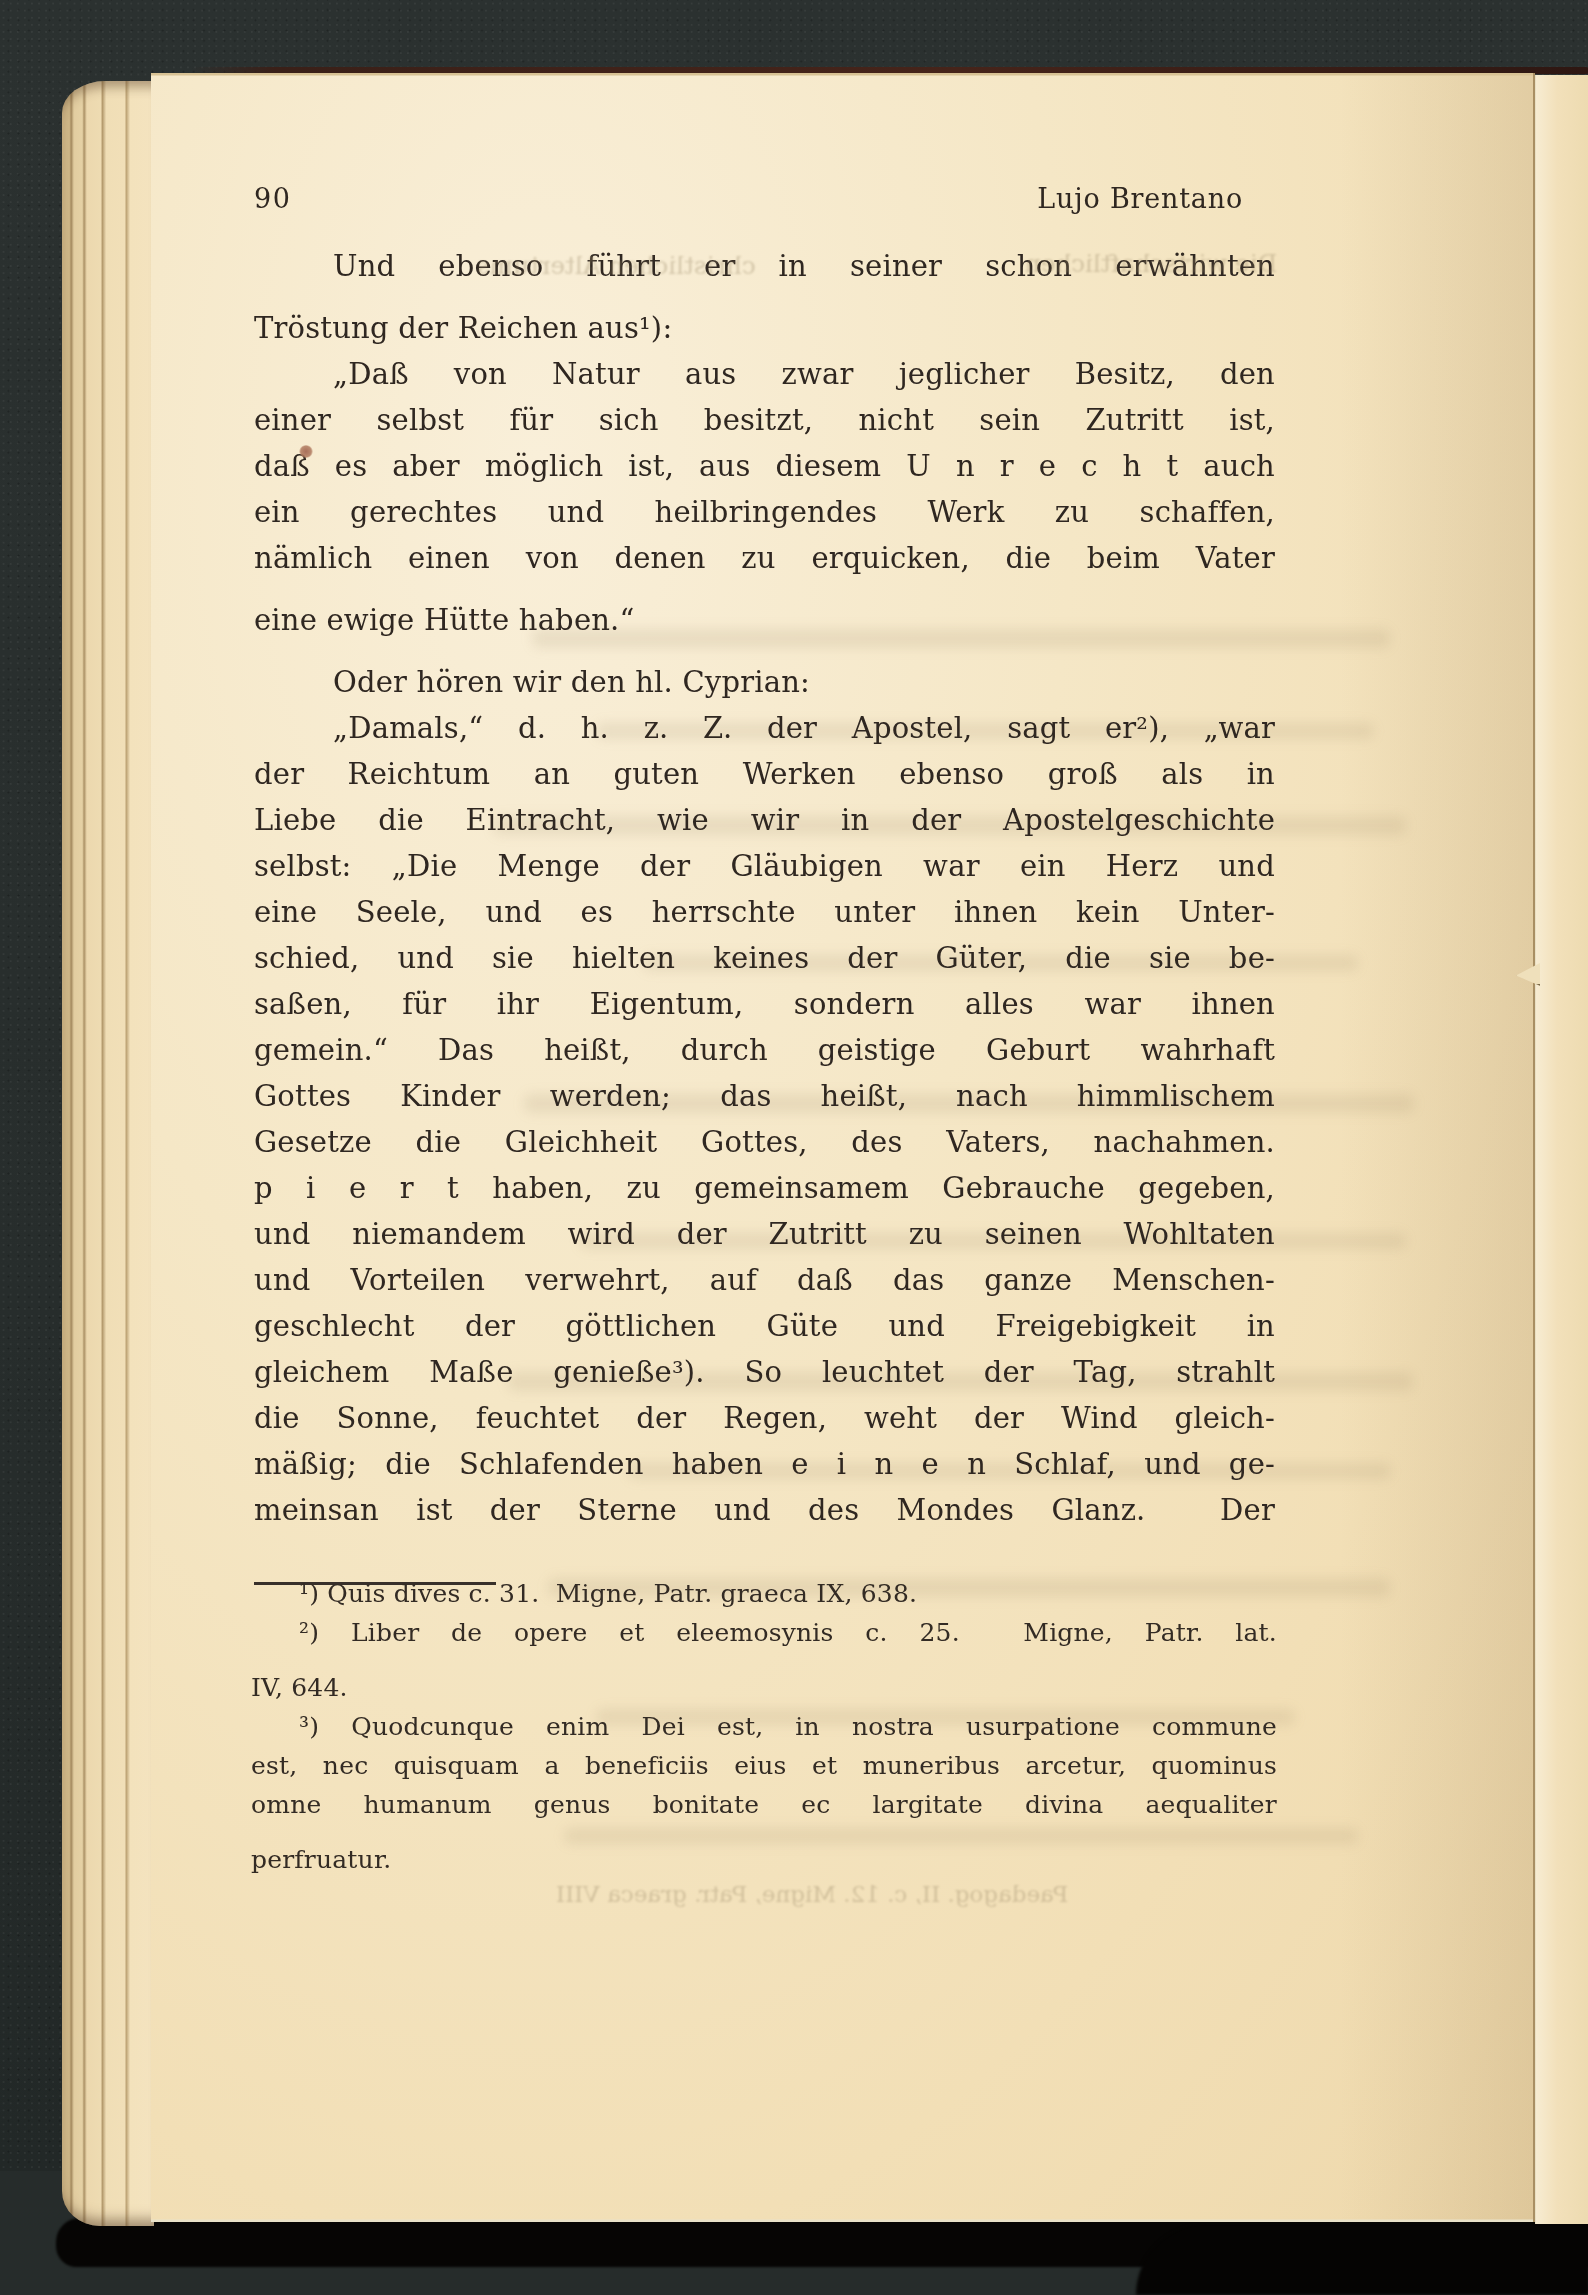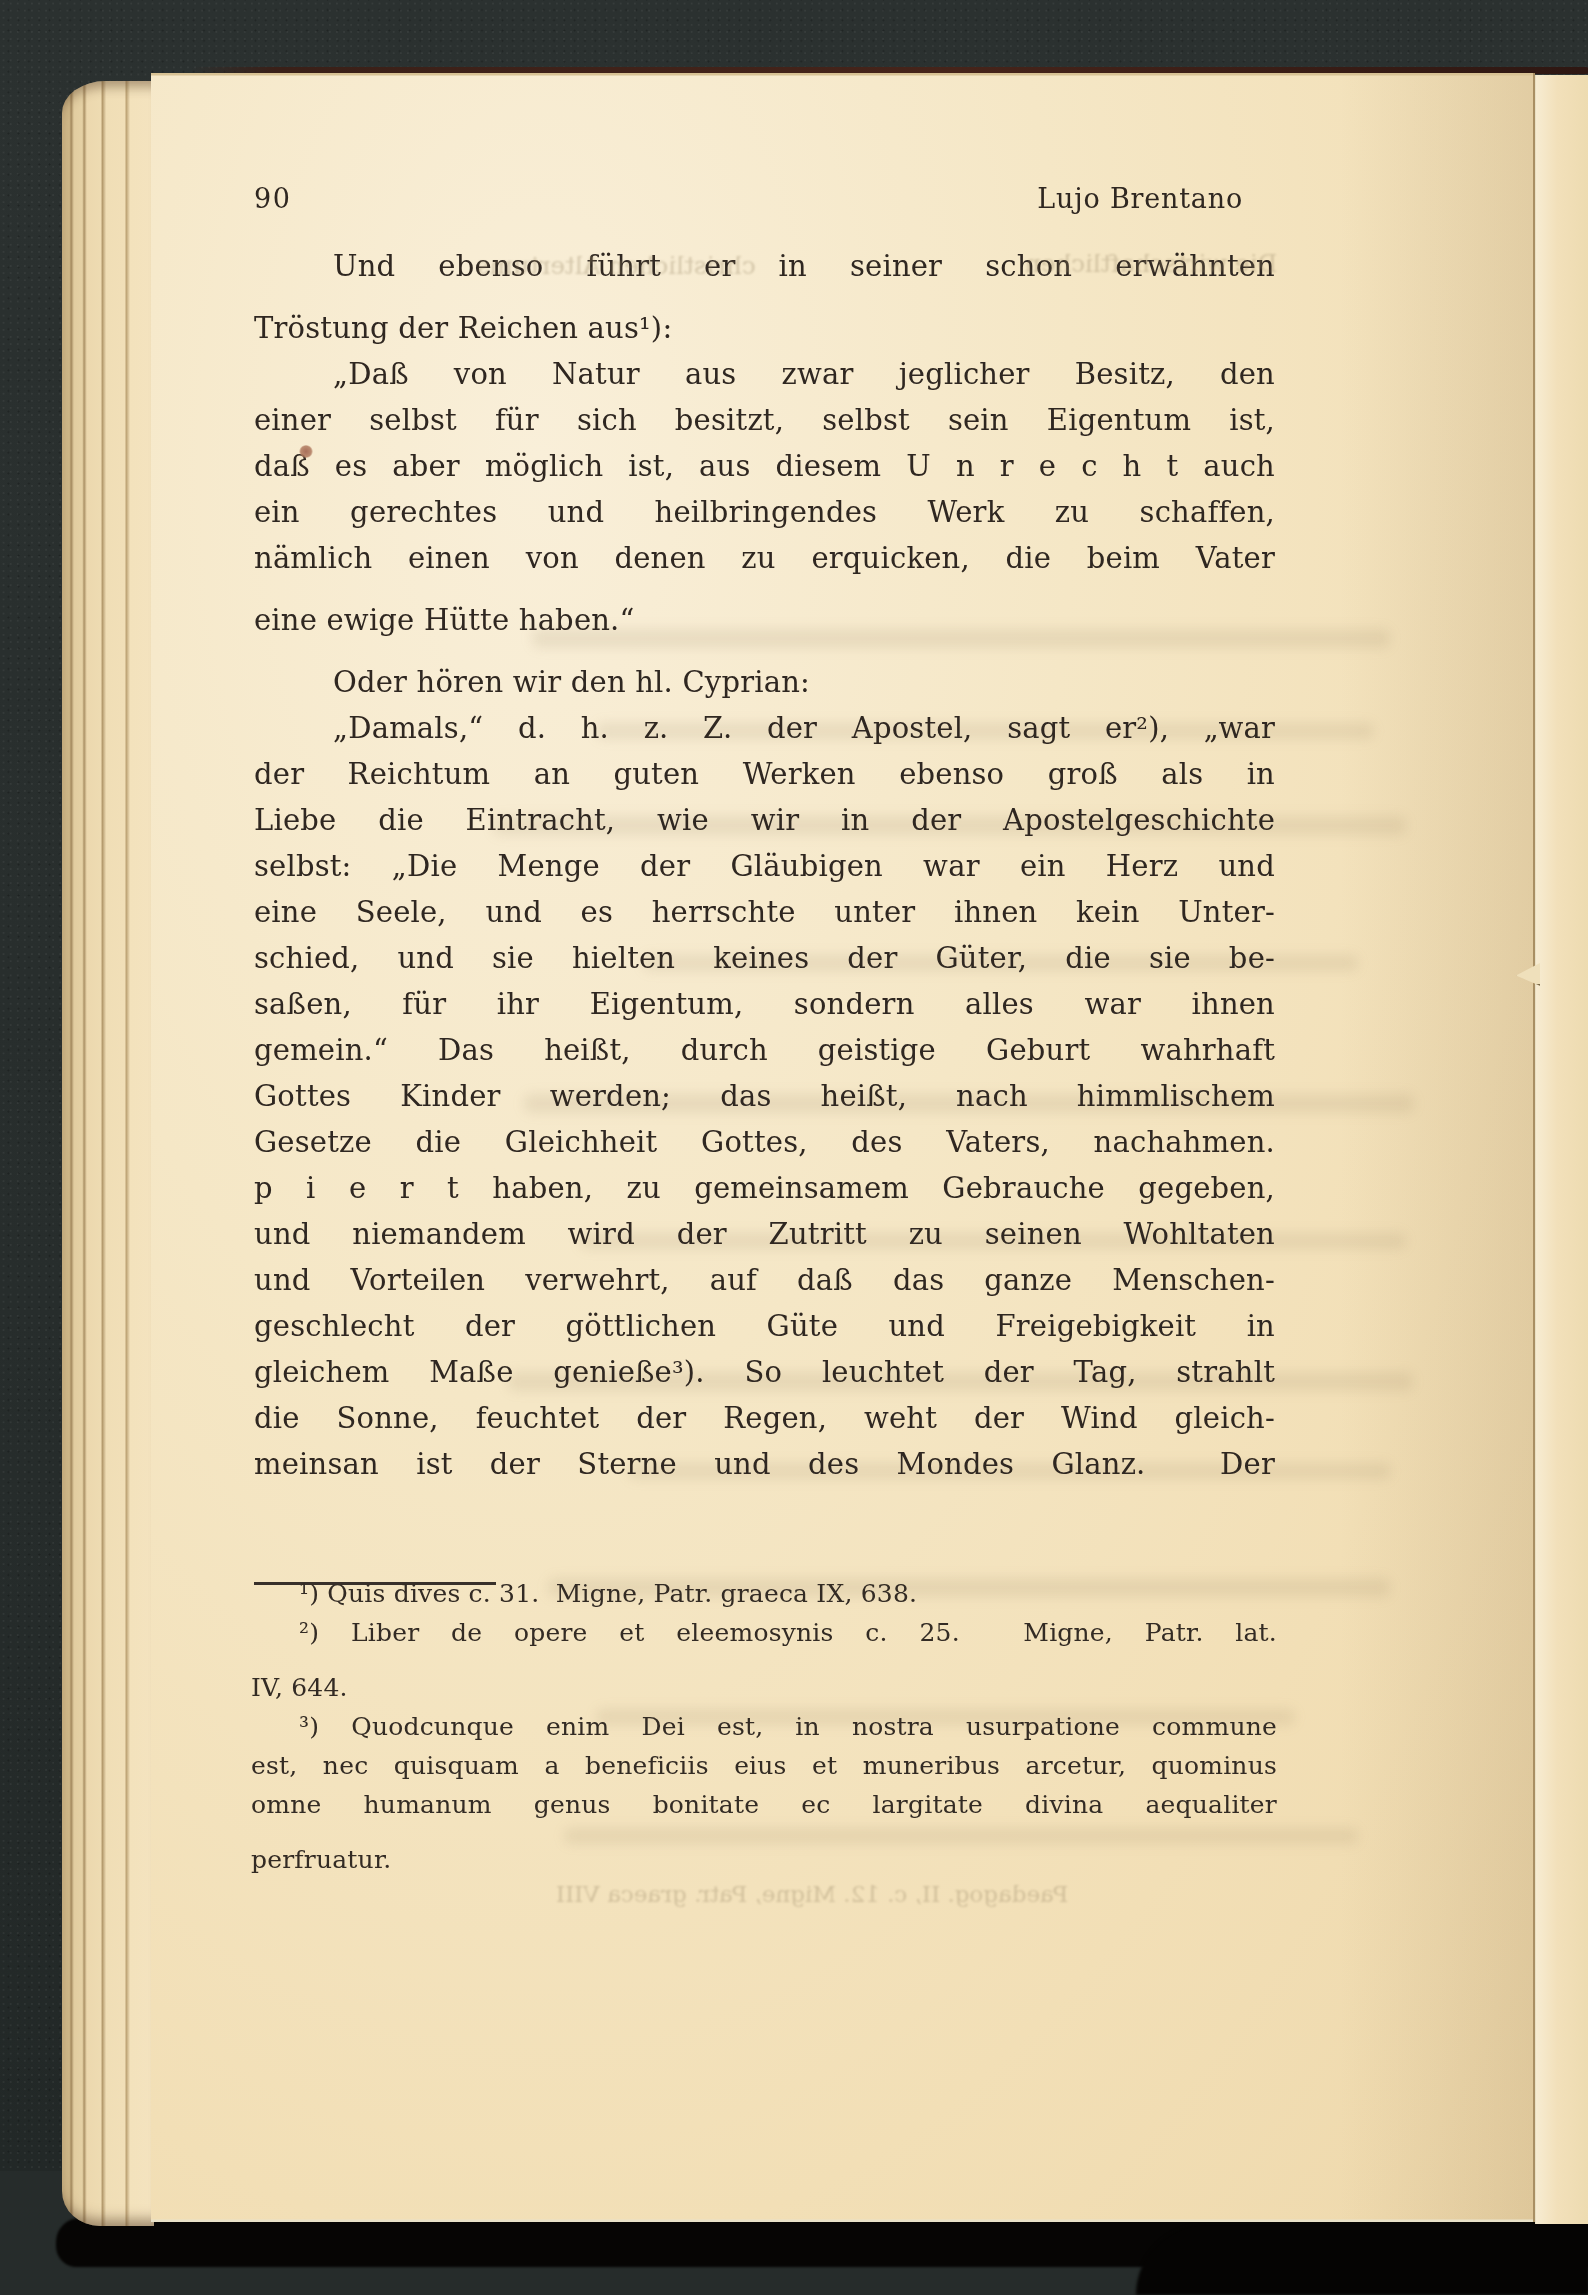--- a/index.html
+++ b/index.html
@@ -167,21 +167,21 @@
 
   <div class="header-row">
     <span class="pagenum">90</span>
     <span class="running-header">Lujo Brentano</span>
   </div>
 
   <div class="body-text">
       <div class="body-line just indent">Und ebenso führt er in seiner schon erwähnten</div>
       <div class="body-line nojust">Tröstung der Reichen aus¹):</div>
       <div class="body-line just indent">„Daß von Natur aus zwar jeglicher Besitz, den</div>
-      <div class="body-line just">einer selbst für sich besitzt, selbst sein Eigentum ist,</div>
+      <div class="body-line just">einer selbst für sich besitzt, nicht sein Zutritt ist,</div>
       <div class="body-line just">daß es aber möglich ist, aus diesem U n r e c h t auch</div>
       <div class="body-line just">ein gerechtes und heilbringendes Werk zu schaffen,</div>
       <div class="body-line just">nämlich einen von denen zu erquicken, die beim Vater</div>
       <div class="body-line nojust">eine ewige Hütte haben.“</div>
       <div class="body-line nojust indent">Oder hören wir den hl. Cyprian:</div>
       <div class="body-line just indent">„Damals,“ d. h. z. Z. der Apostel, sagt er²), „war</div>
       <div class="body-line just">der Reichtum an guten Werken ebenso groß als in</div>
       <div class="body-line just">Liebe die Eintracht, wie wir in der Apostelgeschichte</div>
       <div class="body-line just">selbst: „Die Menge der Gläubigen war ein Herz und</div>
       <div class="body-line just">eine Seele, und es herrschte unter ihnen kein Unter-</div>
@@ -189,20 +189,21 @@
       <div class="body-line just">saßen, für ihr Eigentum, sondern alles war ihnen</div>
       <div class="body-line just">gemein.“  Das heißt, durch geistige Geburt wahrhaft</div>
       <div class="body-line just">Gottes Kinder werden; das heißt, nach himmlischem</div>
       <div class="body-line just">Gesetze die Gleichheit Gottes, des Vaters, nachahmen.</div>
       <div class="body-line just">p i e r t haben, zu gemeinsamem Gebrauche gegeben,</div>
       <div class="body-line just">und niemandem wird der Zutritt zu seinen Wohltaten</div>
       <div class="body-line just">und Vorteilen verwehrt, auf daß das ganze Menschen-</div>
       <div class="body-line just">geschlecht der göttlichen Güte und Freigebigkeit in</div>
       <div class="body-line just">gleichem Maße genieße³).  So leuchtet der Tag, strahlt</div>
       <div class="body-line just">die Sonne, feuchtet der Regen, weht der Wind gleich-</div>
+      <div class="body-line just">mäßig; die Schlafenden haben e i n e n Schlaf, und ge-</div>
       <div class="body-line just">meinsan ist der Sterne und des Mondes Glanz.&nbsp; Der</div>
     </div>
 
   <div class="footnote-rule"></div>
   <div class="footnotes">
       <div class="footnote-line nojust indent">¹) Quis dives c. 31.&nbsp; Migne, Patr. graeca IX, 638.</div>
       <div class="footnote-line just indent">²) Liber de opere et eleemosynis c. 25.&nbsp; Migne, Patr. lat.</div>
       <div class="footnote-line nojust">IV, 644.</div>
       <div class="footnote-line just indent">³) Quodcunque enim Dei est, in nostra usurpatione commune</div>
       <div class="footnote-line just">est, nec quisquam a beneficiis eius et muneribus arcetur, quominus</div>

